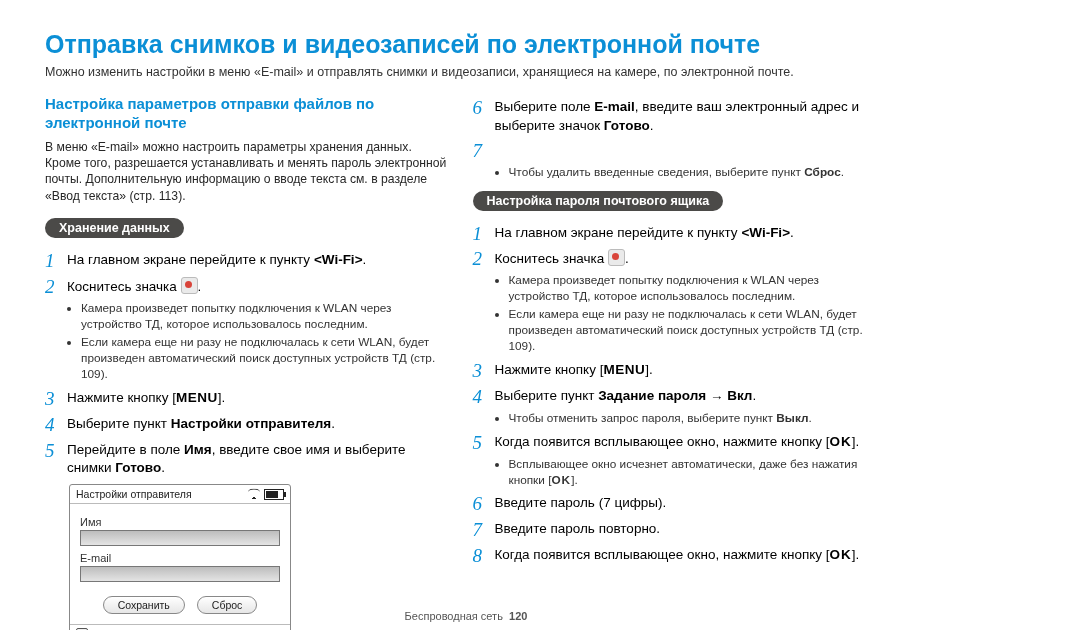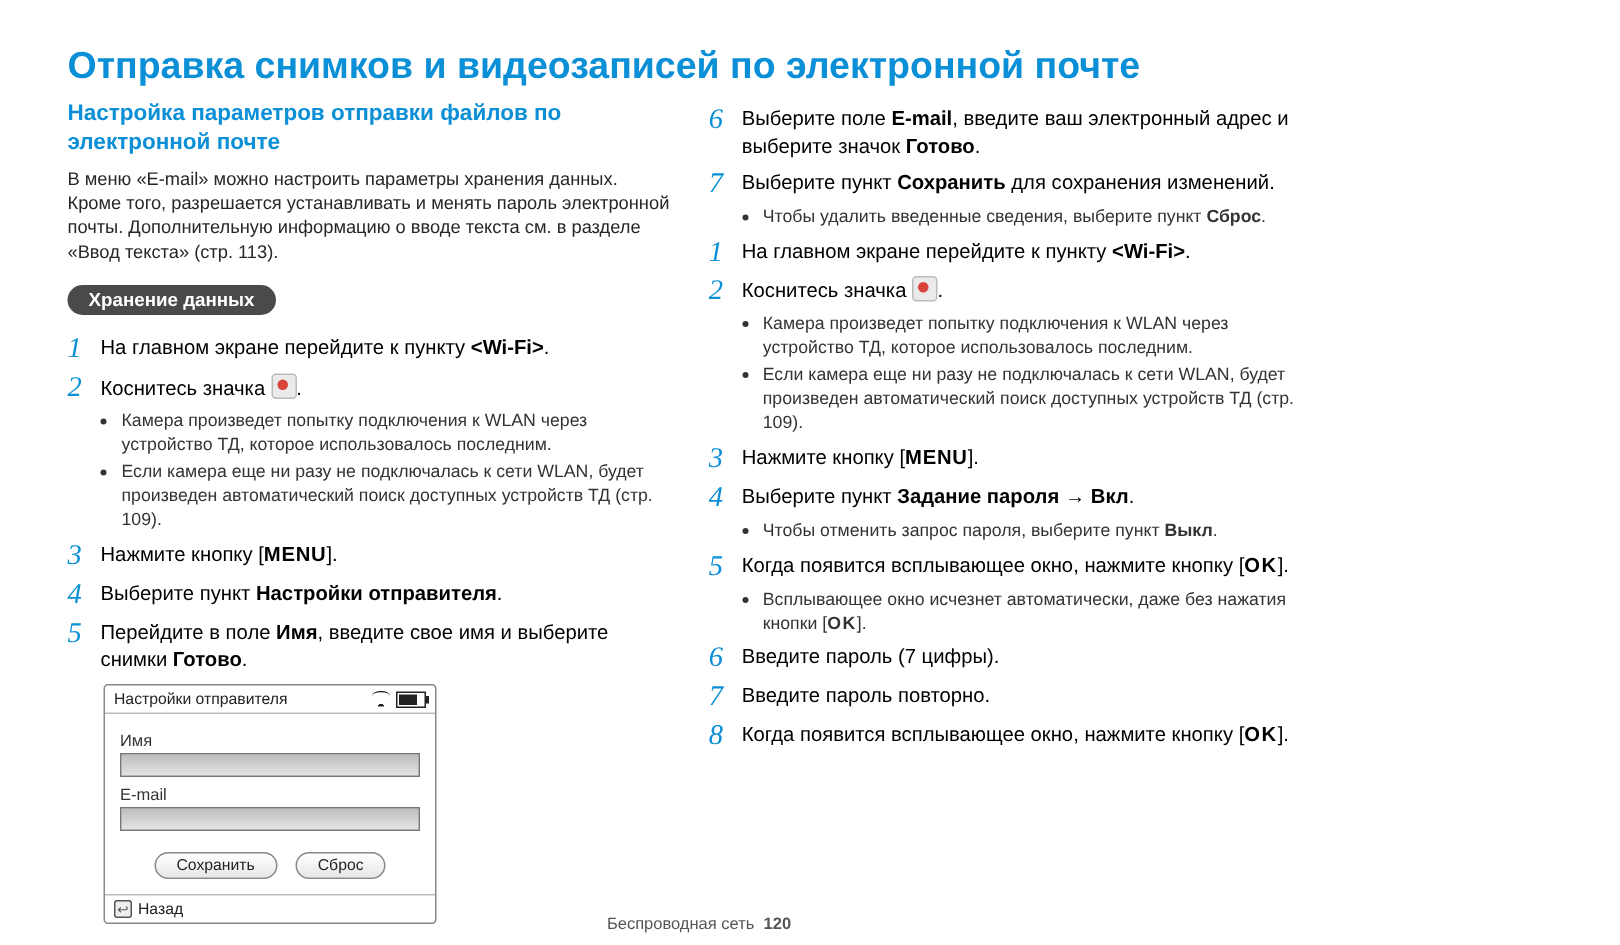--- a/index.html
+++ b/index.html
@@ -185,20 +185,21 @@
   .footer .pg{ font-weight:bold; }
 
   b{ font-weight:bold; }
 </style>
 </head>
 <body>
 
 <div class="page">
 
   <h1 class="title">Отправка снимков и видеозаписей по электронной почте</h1>
+  <p class="subtitle">Можно изменить настройки в меню «E-mail» и отправлять снимки и видеозаписи, хранящиеся на камере, по электронной почте.</p>
 
   <div class="cols">
 
     <div class="col">
       <div class="section-head">Настройка параметров отправки файлов по электронной почте</div>
       <p class="para">В меню «E-mail» можно настроить параметры хранения данных. Кроме того, разрешается устанавливать и менять пароль электронной почты. Дополнительную информацию о вводе текста см. в разделе «Ввод текста» (стр. 113).</p>
 
       <span class="pill">Хранение данных</span>
 
       <div class="step">
@@ -271,28 +272,26 @@
 
       <div class="step">
         <span class="num">6</span>
         <span class="body">
           <span>Выберите поле </span><b>E-mail</b><span>, введите ваш электронный адрес и выберите значок </span><b>Готово</b><span>.</span>
         </span>
       </div>
 
       <div class="step">
         <span class="num">7</span>
-        <span class="body">
-          <span>Выберите пункт </span><b>Сохранить</b><span> для сохранения изменений.</span>
-        </span>
       </div>
       <ul class="bul">
         <li><span>Чтобы удалить введенные сведения, выберите пункт </span><b>Сброс</b><span>.</span></li>
       </ul>
 
+      <span class="pill">Настройка пароля почтового ящика</span>
 
       <div class="step">
         <span class="num">1</span>
         <span class="body">
           <span>На главном экране перейдите к пункту </span><b>&lt;Wi-Fi&gt;</b><span>.</span>
         </span>
       </div>
 
       <div class="step">
         <span class="num">2</span>

